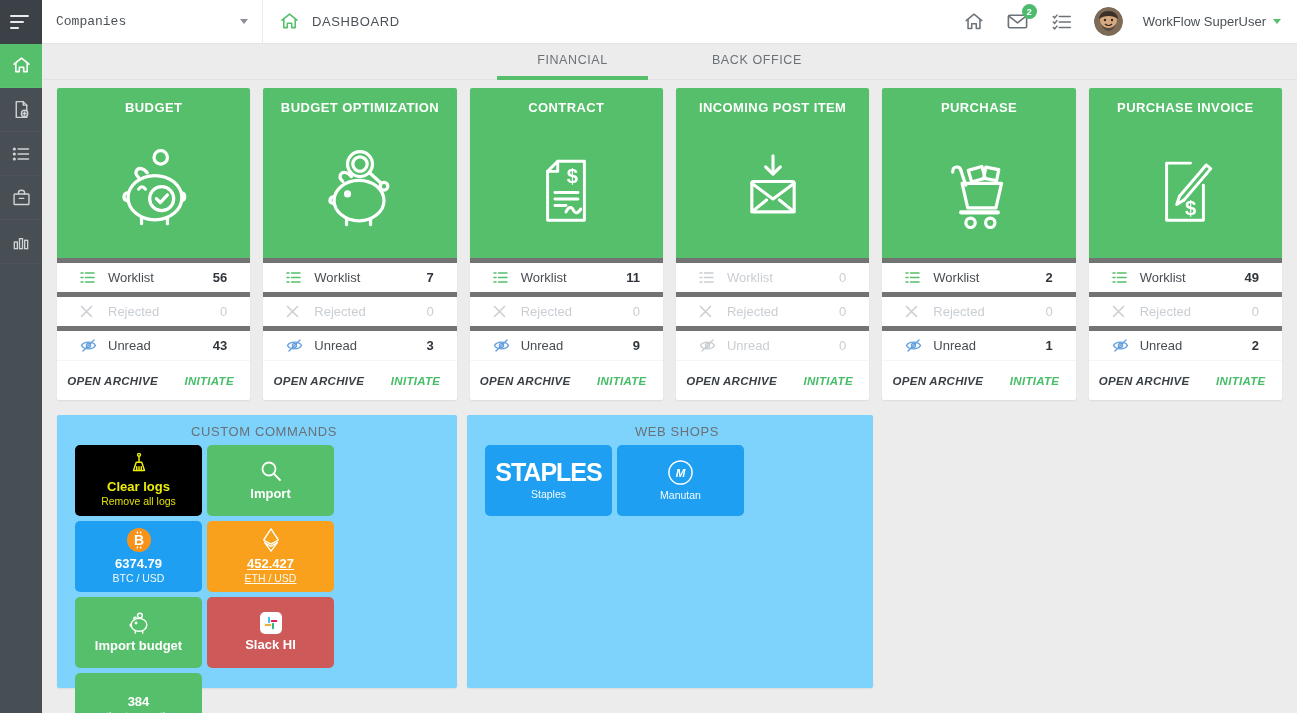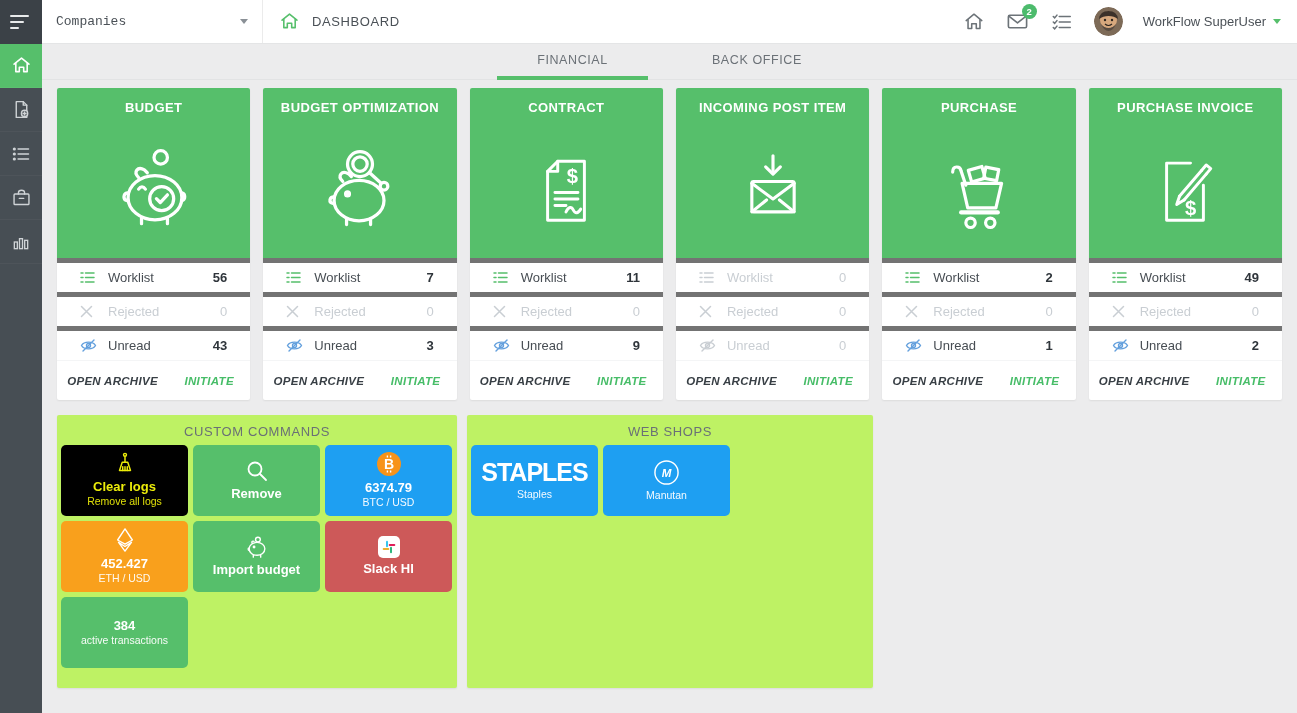--- a/index.html
+++ b/index.html
@@ -46,32 +46,32 @@
   .srow .num { margin-left:auto; font-weight:bold; color:#2f353b; }
   .srow.dim { color:#c9ced3; }
   .srow.dim .num { color:#c9ced3; font-weight:normal; }
   .cfoot { height:40px; display:flex; align-items:center; border-top:1px solid #f4f5f6;font-style:italic;}
   .cfoot span { font-size:11.5px; font-weight:bold; letter-spacing:0.3px; cursor:pointer;}
   .openarch { flex:1.35; text-align:center; color:#383f45;}
   .initiate { flex:1; text-align:center; color:#47bd68;}
 
   
   .panels { display:flex; gap:10px; margin-top:15px; }
-  .panel { background:#bef264; border-radius:2px; box-shadow:0 1px 2px rgba(0,0,0,0.07); height:273px;}
+  .panel { background:#7dd3fc; border-radius:2px; box-shadow:0 1px 2px rgba(0,0,0,0.07); height:273px;padding-left:14px;}
   .panel.cc { width:400px; }
   .panel.ws { width:406px; }
   .panel-title { text-align:center; font-size:13px; color:#6a7076; letter-spacing:0.6px; padding:9px 0 6px;}
   .tiles { display:flex; flex-wrap:wrap; gap:5px; padding:0 4px;}
   .tile { width:127px; height:71px; border-radius:5px; color:#fff; display:flex; flex-direction:column; align-items:center; justify-content:center; cursor:pointer; text-align:center;}
   .tile .t-main { font-size:13px; font-weight:600; line-height:1.25;}
   .tile .t-sub { font-size:10.5px; opacity:0.95; line-height:1.3;}
   .tile.black { background:#000; color:#ecec0a;}
   .tile.green { background:#56bf6b;}
   .tile.blue { background:#1e9ff2;}
-  .tile.orange { background:#f9a01c;}
+  .tile.orange { background:#f9a01c;text-decoration:underline;}
   .tile.red { background:#cd5959;}
   .tile .t-ic { margin-bottom:3px; display:flex; align-items:center; justify-content:center;}
   .staples-logo { font-size:25px; font-weight:800; letter-spacing:-1px; line-height:1; margin-bottom:3px;}
   .slack-sq { width:22px; height:22px; background:#fff; border-radius:5px; display:flex; align-items:center; justify-content:center;}
 </style>
 </head>
 <body>
 
 <div class="app">
 
@@ -503,21 +503,21 @@
               <span class="t-sub">Remove all logs</span>
             </div>
 
             <div class="tile green">
               <span class="t-ic">
                 <svg width="24" height="24" viewBox="0 0 24 24" fill="none" stroke="#fff" stroke-width="1.8" stroke-linecap="round">
                   <circle cx="10" cy="10" r="6.5"></circle>
                     <path d="M15 15 L21 21"></path>
                 </svg>
               </span>
-              <span class="t-main">Remove</span>
+              <span class="t-main">Import</span>
             </div>
 
             <div class="tile blue">
               <span class="t-ic">
                 <svg width="26" height="26" viewBox="0 0 26 26">
                   <circle cx="13" cy="13" r="12" fill="#f7931a"></circle>
                   <text x="13" y="18.2" font-size="14" font-weight="bold" fill="#fff" text-anchor="middle">B</text>
                   <path d="M11.4 4.5 V6.5 M14.6 4.5 V6.5 M11.4 19.5 V21.5 M14.6 19.5 V21.5" stroke="#fff" stroke-width="1.4"></path>
                 </svg>
               </span>

